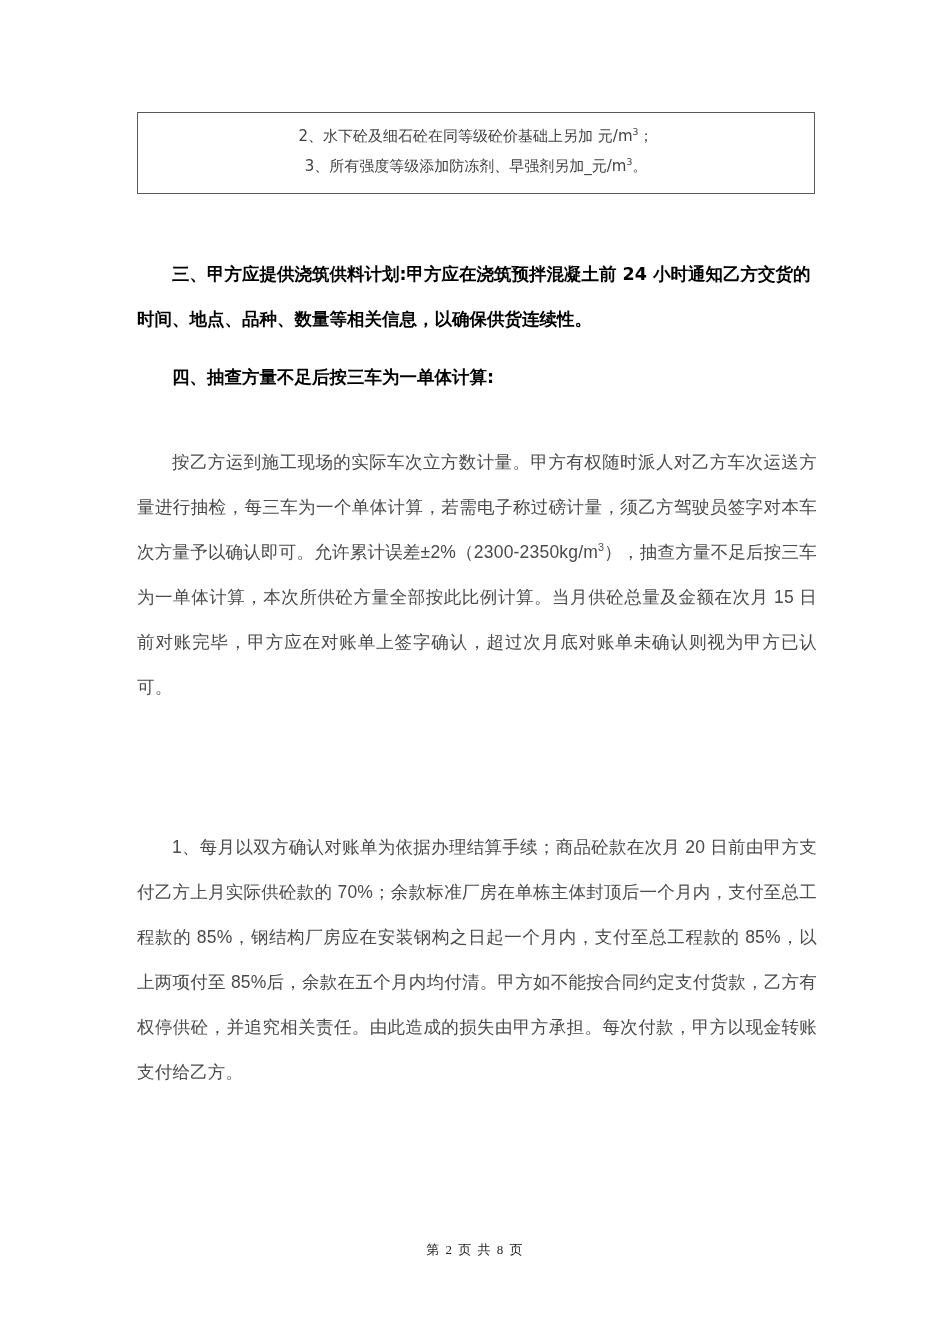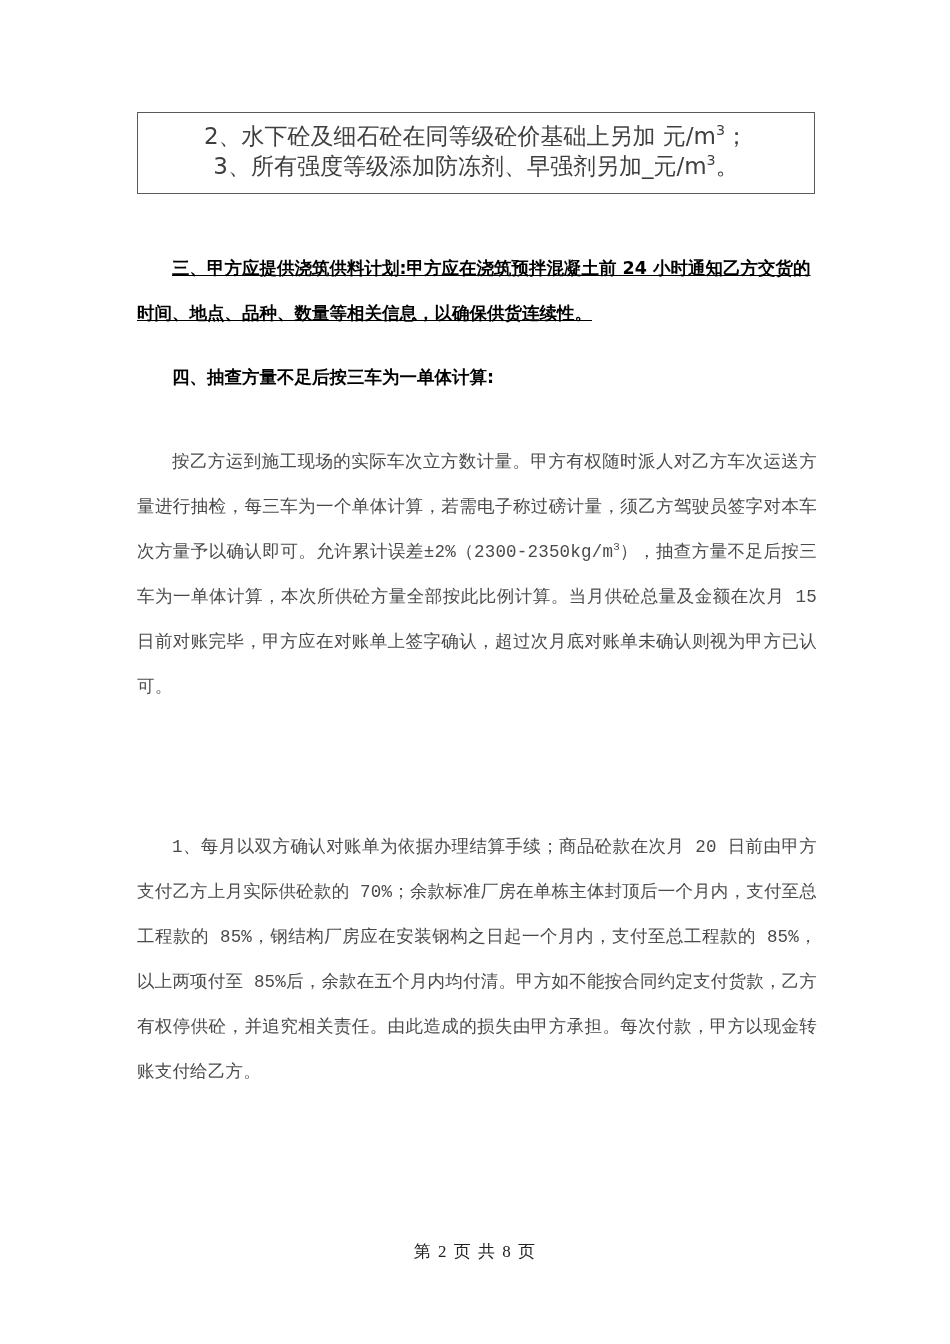--- a/index.html
+++ b/index.html
@@ -28,21 +28,21 @@
     position: absolute;
     left: 137px;
     top: 112px;
     width: 678px;
     height: 82px;
     box-sizing: border-box;
     border: 1.5px solid #5a5a5a;
     background: #ffffff;
   }
   .box-line {
-    font-size: 23px;
+    font-size: 15px;
     line-height: 30px;
     color: #3f3f3f;
     text-align: center;
     white-space: nowrap;
     font-family: "DejaVu Sans", "Liberation Sans", sans-serif;
   }
   .box-line.first { padding-top: 8px; }
 
   sup {
     font-size: 0.62em;
@@ -53,21 +53,21 @@
   
   .para {
     position: absolute;
     left: 137px;
     width: 680px;
     font-size: 17.5px;
     line-height: 45px;
     color: #4a4a4a;
     text-align: justify;
     text-align-last: left;
-    font-family: Liberation Mono, monospace;
+    font-family: Liberation Sans, sans-serif;
     letter-spacing: 0.2px;
   }
 
   .heading {
     position: absolute;
     left: 137px;
     width: 680px;
     font-size: 17.5px;
     line-height: 45px;
     font-weight: bold;
@@ -79,41 +79,41 @@
   
   .footer {
     position: absolute;
     left: 0;
     top: 1240px;
     width: 950px;
     text-align: center;
   }
   .footer-text {
     display: inline-block;
-    font-size: 17px;
+    font-size: 13px;
     color: #222222;
     font-family: "Liberation Serif", "DejaVu Serif", serif;
     letter-spacing: 1.5px;
   }
 </style>
 </head>
 <body>
 
 <div class="page">
 
   <div class="box-clause">
     <div class="box-line first">
       <span>2、水下砼及细石砼在同等级砼价基础上另加 元/m</span><sup>3</sup><span>；</span>
     </div>
     <div class="box-line">
       <span>3、所有强度等级添加防冻剂、早强剂另加_元/m</span><sup>3</sup><span>。</span>
     </div>
   </div>
 
-  <div class="heading indent" style="top:246px;text-decoration:underline;">三、甲方应提供浇筑供料计划:甲方应在浇筑预拌混凝土前 24 小时通知乙方交货的时间、地点、品种、数量等相关信息，以确保供货连续性。</div>
+  <div class="heading indent" style="top:252px;">三、甲方应提供浇筑供料计划:甲方应在浇筑预拌混凝土前 24 小时通知乙方交货的时间、地点、品种、数量等相关信息，以确保供货连续性。</div>
 
   <div class="heading indent" style="top:355px;">四、抽查方量不足后按三车为一单体计算:</div>
 
   <div class="para indent" style="top:440px;">
     <span>按乙方运到施工现场的实际车次立方数计量。甲方有权随时派人对乙方车次运送方量进行抽检，每三车为一个单体计算，若需电子称过磅计量，须乙方驾驶员签字对本车次方量予以确认即可。允许累计误差±2%（2300-2350kg/m</span><sup>3</sup><span>），抽查方量不足后按三车为一单体计算，本次所供砼方量全部按此比例计算。当月供砼总量及金额在次月 15 日前对账完毕，甲方应在对账单上签字确认，超过次月底对账单未确认则视为甲方已认可。</span>
   </div>
 
 
   <div class="para indent" style="top:825px;">1、每月以双方确认对账单为依据办理结算手续；商品砼款在次月 20 日前由甲方支付乙方上月实际供砼款的 70%；余款标准厂房在单栋主体封顶后一个月内，支付至总工程款的 85%，钢结构厂房应在安装钢构之日起一个月内，支付至总工程款的 85%，以上两项付至 85%后，余款在五个月内均付清。甲方如不能按合同约定支付货款，乙方有权停供砼，并追究相关责任。由此造成的损失由甲方承担。每次付款，甲方以现金转账支付给乙方。</div>
 

